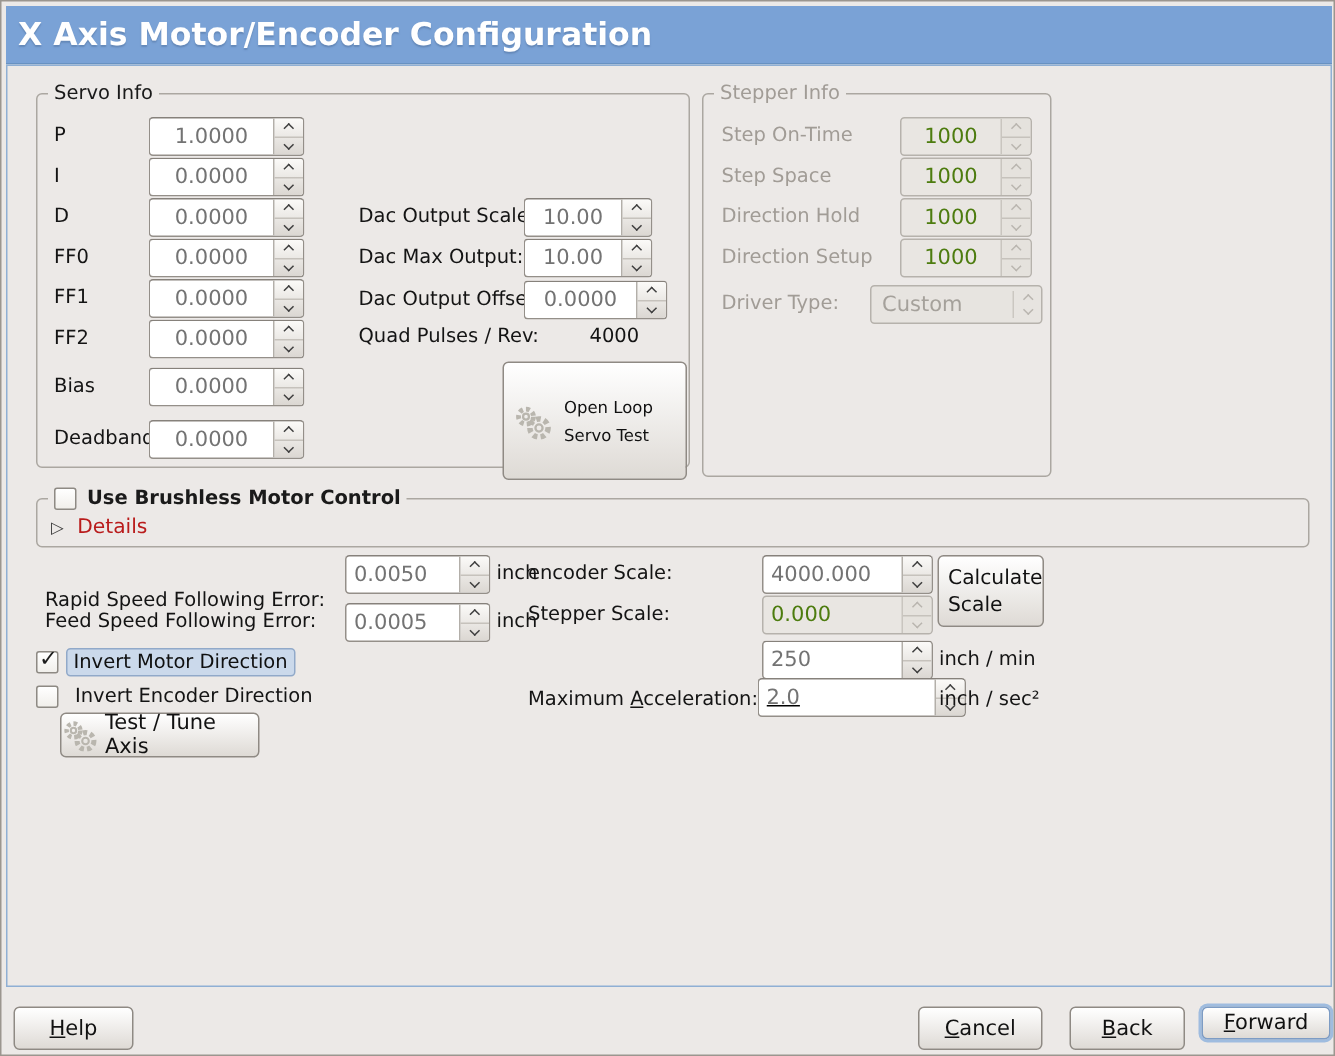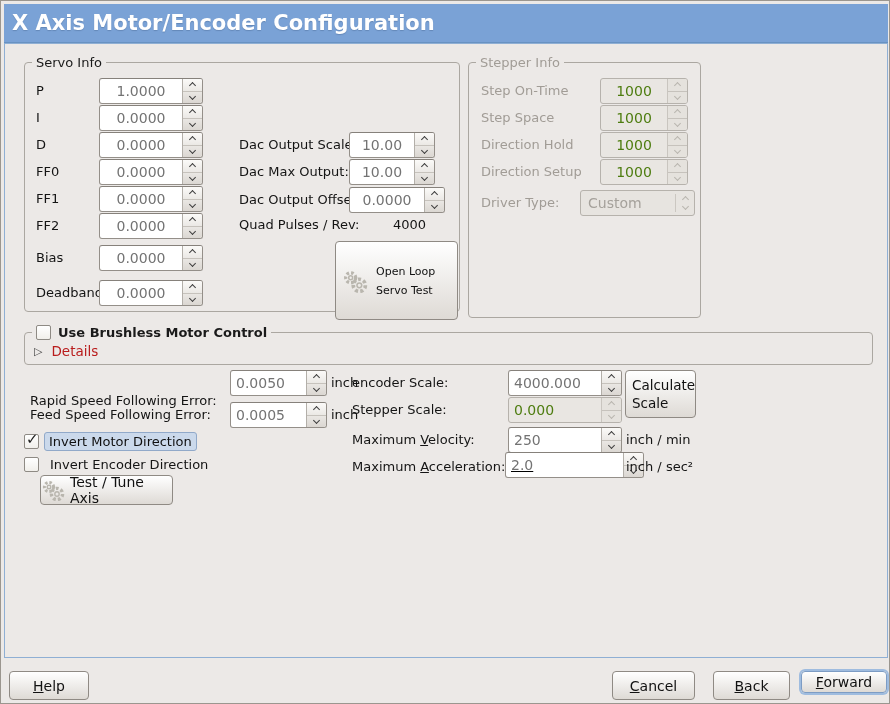--- a/index.html
+++ b/index.html
@@ -380,21 +380,20 @@
       <div class="sb">
           <div>
             <i class="cu"></i>
           </div>
           <div>
             <i class="cd"></i>
           </div>
         </div>
     </div>
 
-    <span class="lbl" style="left:347px;top:383px;"><span>Maximum </span><span class="mn">V</span><span>elocity:</span></span>
     <div class="spin ta-l" style="left:503px;top:383px;width:114px;">
       <input value="250" style="">
       <div class="sb">
           <div>
             <i class="cu"></i>
           </div>
           <div>
             <i class="cd"></i>
           </div>
         </div>

